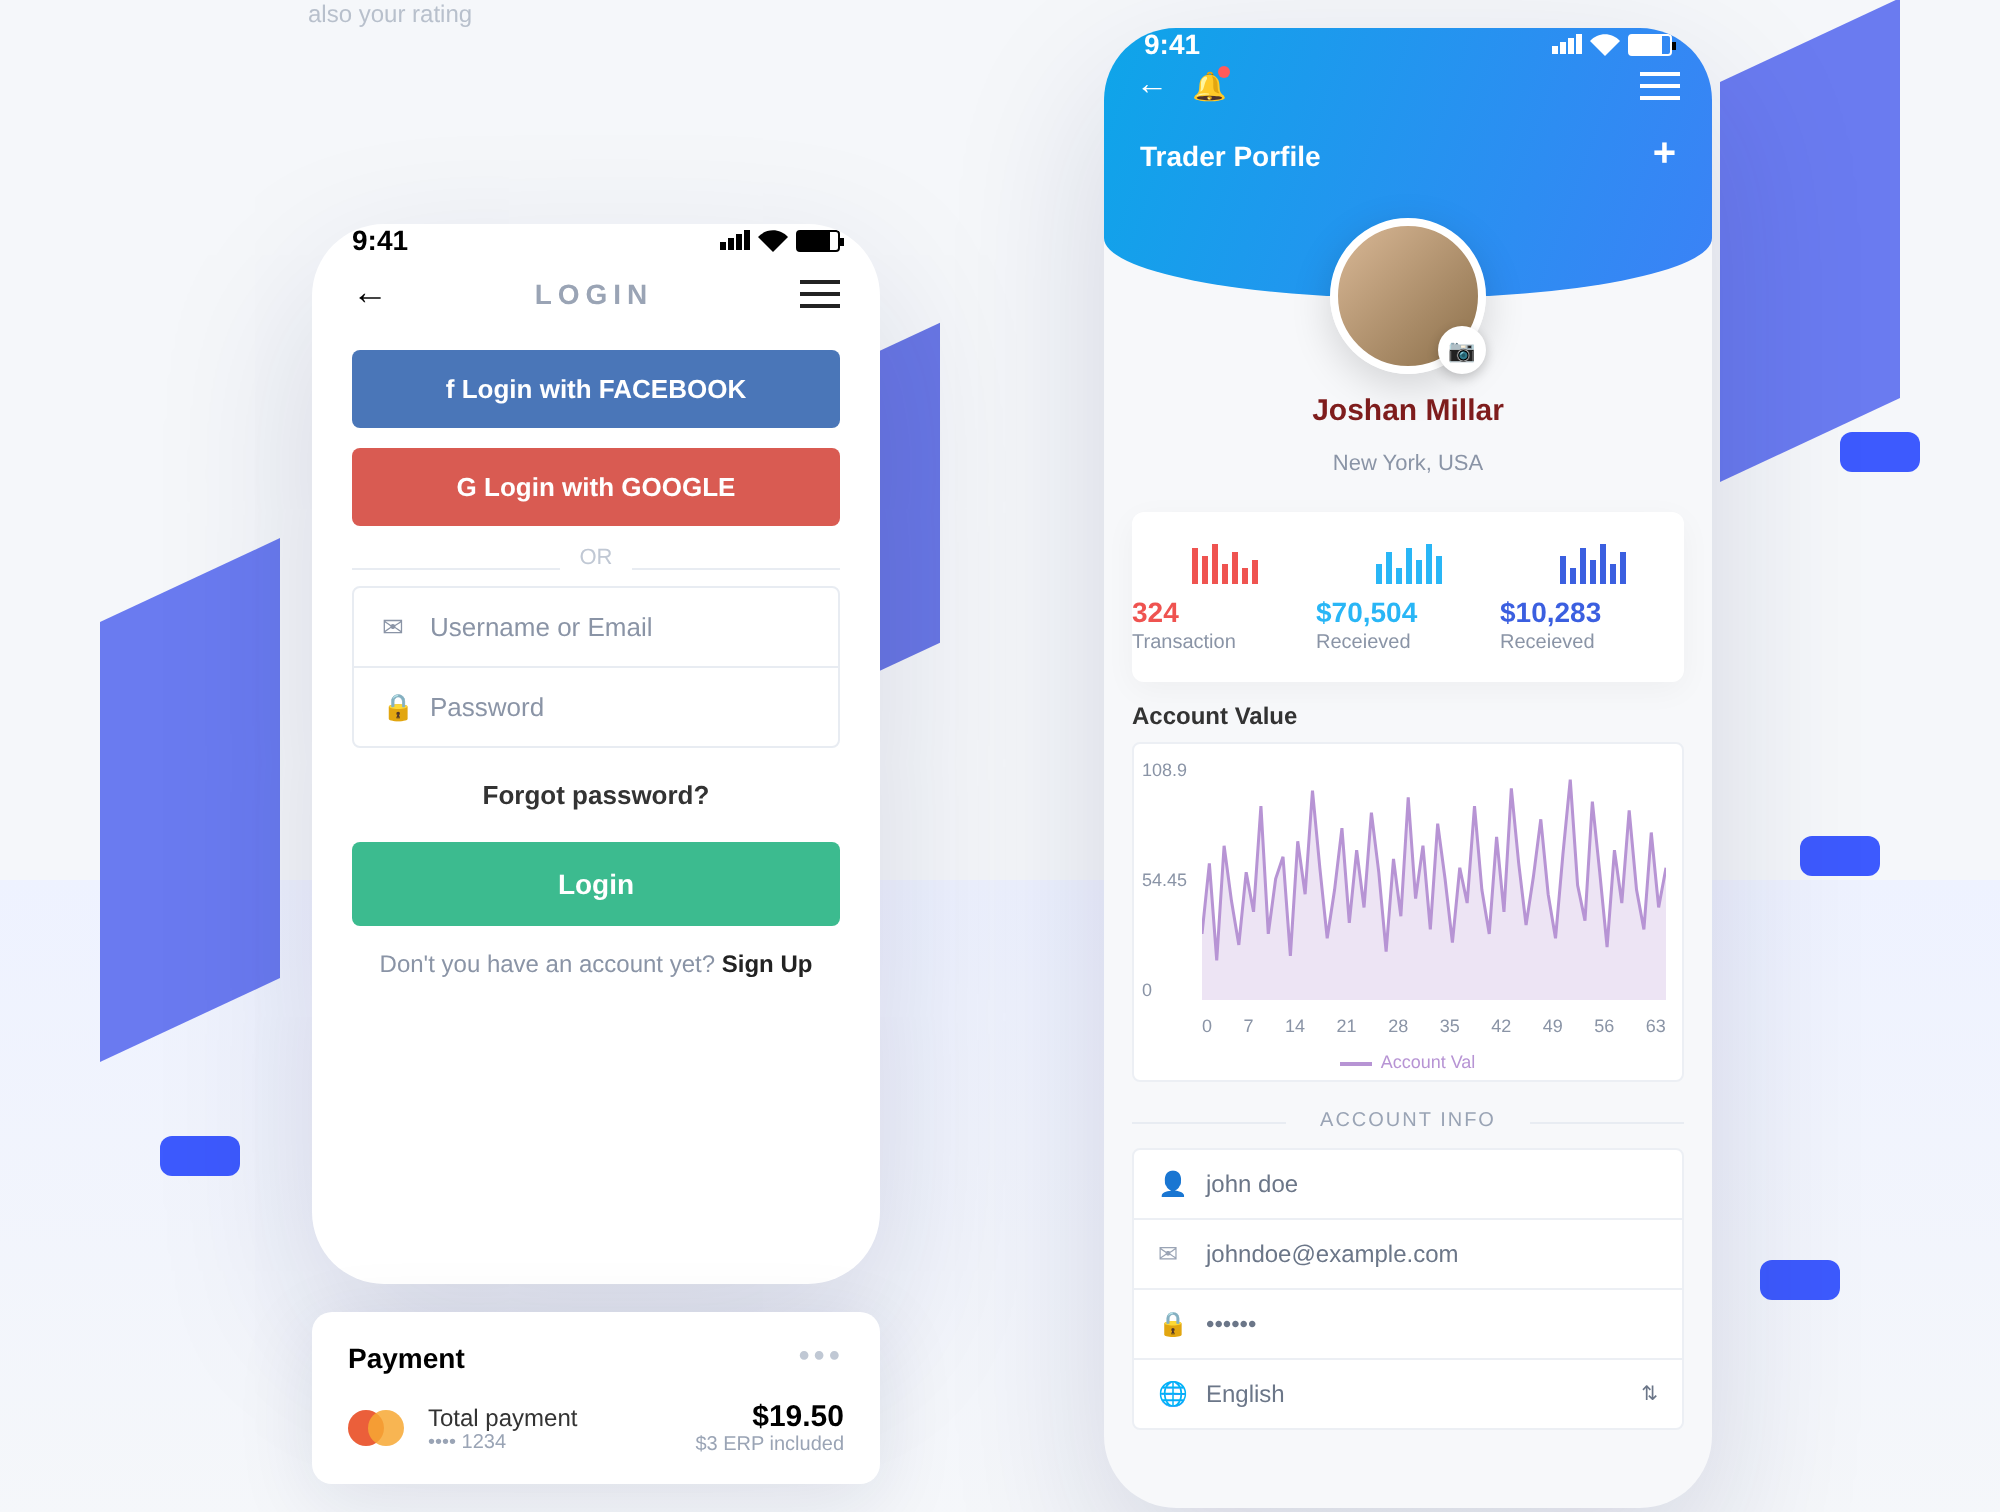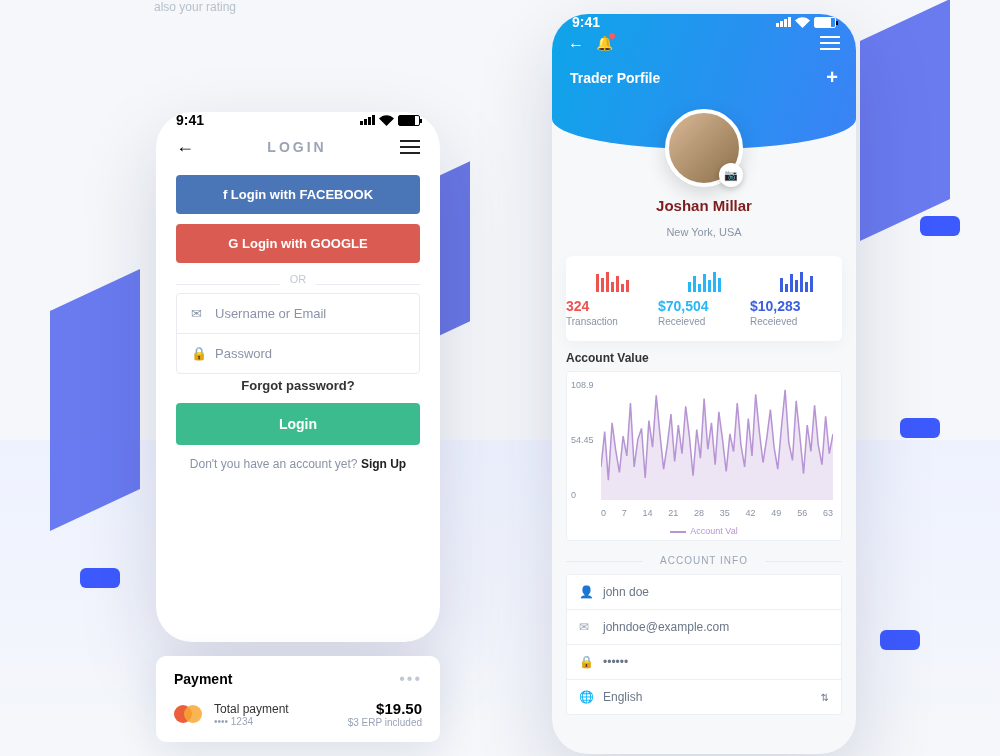--- a/index.html
+++ b/index.html
@@ -37,21 +37,21 @@
 .btn{margin:10px 20px;padding:12px;border-radius:4px;color:#fff;font-size:13px;font-weight:600;text-align:center}
 .fb{background:#4a76b8}
 .gg{background:#d95b52}
 .or-div{display:flex;align-items:flex-end;gap:10px;margin:8px 20px;color:#c0c8d4;font-size:11px}
 .or-div::before,.or-div::after{content:"";flex:1;height:1px;background:#e8ecf2}
 
 .input-grp{margin:0 20px;border:1px solid #e8ecf2;border-radius:4px}
 .inp{display:flex;align-items:center;gap:10px;padding:12px 14px;border-bottom:1px solid #e8ecf2;color:#8a94a6;font-size:13px}
 .inp:last-child{border-bottom:none}
 .inp-icon{width:14px;color:#8a94a6}
-.forgot{text-align:center;font-size:13px;font-weight:600;color:#333;margin:4px 0}
+.forgot{text-align:center;font-size:13px;font-weight:600;color:#333;margin:16px 0}
 .login-btn{background:#3cbb8f;margin:10px 20px;padding:13px;border-radius:4px;color:#fff;text-align:center;font-weight:600;font-size:14px}
 .signup-row{text-align:center;font-size:12px;color:#8a94a6;margin-top:12px}
 .signup-row b{color:#222}
 
 .payment-card{position:absolute;left:156px;top:656px;width:284px;background:#fff;border-radius:10px;padding:14px 18px;box-shadow:0 10px 40px rgba(20,30,80,.1)}
 .pay-head{display:flex;justify-content:space-between;align-items:center;margin-bottom:12px}
 .pay-head h4{font-size:14px;font-weight:700}
 .dots{color:#c0c8d4;letter-spacing:2px}
 .pay-row{display:flex;align-items:center;gap:12px}
 .mc{display:flex}

